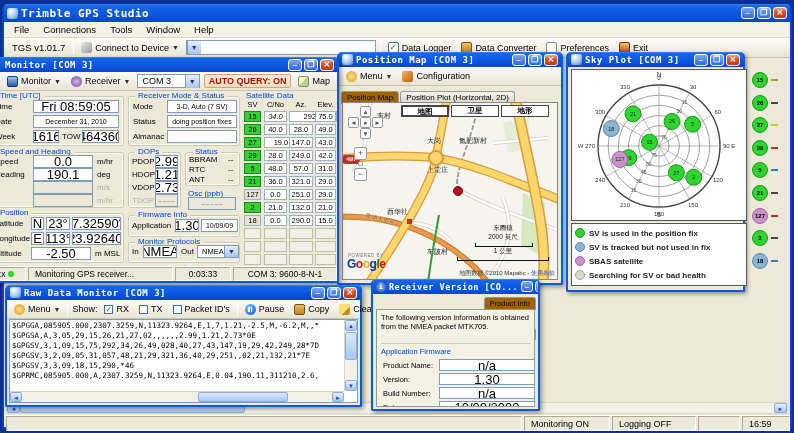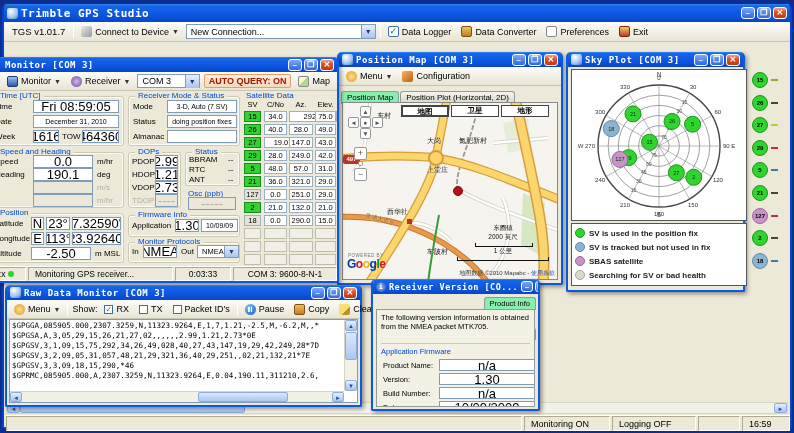--- a/index.html
+++ b/index.html
@@ -62,21 +62,21 @@
   .sat-cell { height:11px; background:#fff; border:1px solid #9cb0c4; line-height:9px; }
   .sat-cell.sv { background:#e6e3d4; }
   .sat-cell.sv.used { background:#33d133; border-color:#1a8a1a; }
   .sat-cell.empty { background:#f2f0e6; border-color:#c0bda8; }
   .m-status { position:absolute; left:0; bottom:0; right:0; height:15px; border-top:1px solid #fff; display:flex; gap:2px; font-size:8.5px; align-items:stretch; background:#ece9d8; }
   .aq { background:linear-gradient(#fdeedd,#f6d9bb); border:1px solid #e0a070; border-radius:2px; color:#a01800; font-weight:bold; padding:1px 4px; font-size:9px; }
 
   
   .tabs { position:absolute; left:2px; right:2px; height:15px; display:flex; align-items:flex-end; gap:1px; font-size:8px; }
   .tab { padding:1px 5px; border:1px solid #919b9c; border-bottom:none; border-radius:3px 3px 0 0; background:linear-gradient(#f4f3ee,#dcd9c8); white-space:nowrap; }
-  .tab.active { background:#86efac; position:relative; top:1px; padding-bottom:2px; }
+  .tab.active { background:#a16207; position:relative; top:1px; padding-bottom:2px; }
   .maparea { position:absolute; left:3px; right:3px; top:50px; bottom:3px; border:1px solid #888; background:#f6f4ee; overflow:hidden; }
   .maplabel { position:absolute; font-size:7px; color:#222; text-shadow:0 0 2px #fff; white-space:nowrap; }
   .mapbtn { position:absolute; width:48px; height:12px; background:#fff; border:1px solid #444; font-size:7.5px; font-weight:bold; text-align:center; line-height:10px; }
   .navb { position:absolute; width:11px; height:11px; background:#fff; border:1px solid #999; border-radius:2px; color:#555; font-size:6.5px; text-align:center; line-height:9px; }
   .roadbadge { position:absolute; left:0; top:52px; width:17px; height:9px; background:#c03028; color:#fff; font-size:6px; font-weight:bold; text-align:center; line-height:9px; border-radius:2px; }
   .glogo { position:absolute; left:4px; bottom:8px; font-size:12px; font-weight:bold; letter-spacing:-.5px; }
   .gpow { position:absolute; left:5px; bottom:21px; font-size:4.5px; color:#777; letter-spacing:.5px; }
   .scalebox { position:absolute; right:8px; bottom:18px; font-size:6.5px; text-align:center; color:#111; }
   .scaleline { border-bottom:1px solid #111; border-left:1px solid #111; border-right:1px solid #111; height:4px; margin-top:1px; }
   .attrib { position:absolute; right:2px; bottom:1px; font-size:6px; color:#333; white-space:nowrap; }
@@ -111,30 +111,36 @@
   <div class="main-window">
     <div class="tbar main-title">
       <span class="ticon"></span>
       <span>Trimble GPS Studio</span>
       <span class="wbtns">
         <span class="wb">–</span>
         <span class="wb">❐</span>
         <span class="wb close">✕</span>
       </span>
     </div>
+    <div class="menubar" id="menubar">
+        <span>File</span>
+        <span>Connections</span>
+        <span>Tools</span>
+        <span>Window</span>
+        <span>Help</span>
+      </div>
     <div class="wtool main-toolbar">
       <span style="padding:0 4px;">TGS v1.01.7</span>
       <span class="tsep"></span>
       <span class="tbtn">
         <span class="ic pencil"></span>
         <span>Connect to Device</span>
           <span class="carét">▼</span>
       </span>
       <span class="combo" style="width:190px;">
-        <span class="cval">New Connection...</span>
         <span class="carrow">▼</span>
       </span>
       <span class="tsep"></span>
       <span class="tbtn">
         <span class="ic check">✓</span>
         <span>Data Logger</span>
       </span>
       <span class="tbtn">
         <span class="ic clip"></span>
         <span>Data Converter</span>
@@ -290,21 +296,21 @@
       </div>
 
       <div style="position:absolute; left:256px; top:0; width:92px; height:175px;">
         <span class="lbl" style="left:2px; top:0; color:#0046d5;">Satellite Data</span>
         <div id="sat-table">
             <span class="sat-hdr" style="left: 0px; top: 9px; width: 17px;">SV</span>
             <span class="sat-hdr" style="left: 20px; top: 9px; width: 23px;">C/No</span>
             <span class="sat-hdr" style="left: 45px; top: 9px; width: 24px;">Az.</span>
             <span class="sat-hdr" style="left: 71px; top: 9px; width: 21px;">Elev.</span>
             <span class="sat-cell sv used" style="left: 0px; top: 20px; width: 17px;">15</span>
-            <span class="sat-cell" style="left: 20px; top: 20px; width: 23px;">34.0</span>
+            <span class="sat-cell" style="left: 20px; top: 20px; width: 23px; font-style: italic;">34.0</span>
             <span class="sat-cell" style="left: 45px; top: 20px; width: 48px;">292.0</span>
             <span class="sat-cell" style="left: 71px; top: 20px; width: 21px;">75.0</span>
             <span class="sat-cell sv used" style="left: 0px; top: 33px; width: 17px;">26</span>
             <span class="sat-cell" style="left: 20px; top: 33px; width: 23px;">40.0</span>
             <span class="sat-cell" style="left: 45px; top: 33px; width: 24px;">28.0</span>
             <span class="sat-cell" style="left: 71px; top: 33px; width: 21px;">49.0</span>
             <span class="sat-cell sv used" style="left: 0px; top: 46px; width: 17px;">27</span>
             <span class="sat-cell" style="left: 20px; top: 46px; width: 34px;">19.0</span>
             <span class="sat-cell" style="left: 45px; top: 46px; width: 24px;">147.0</span>
             <span class="sat-cell" style="left: 71px; top: 46px; width: 21px;">43.0</span>

